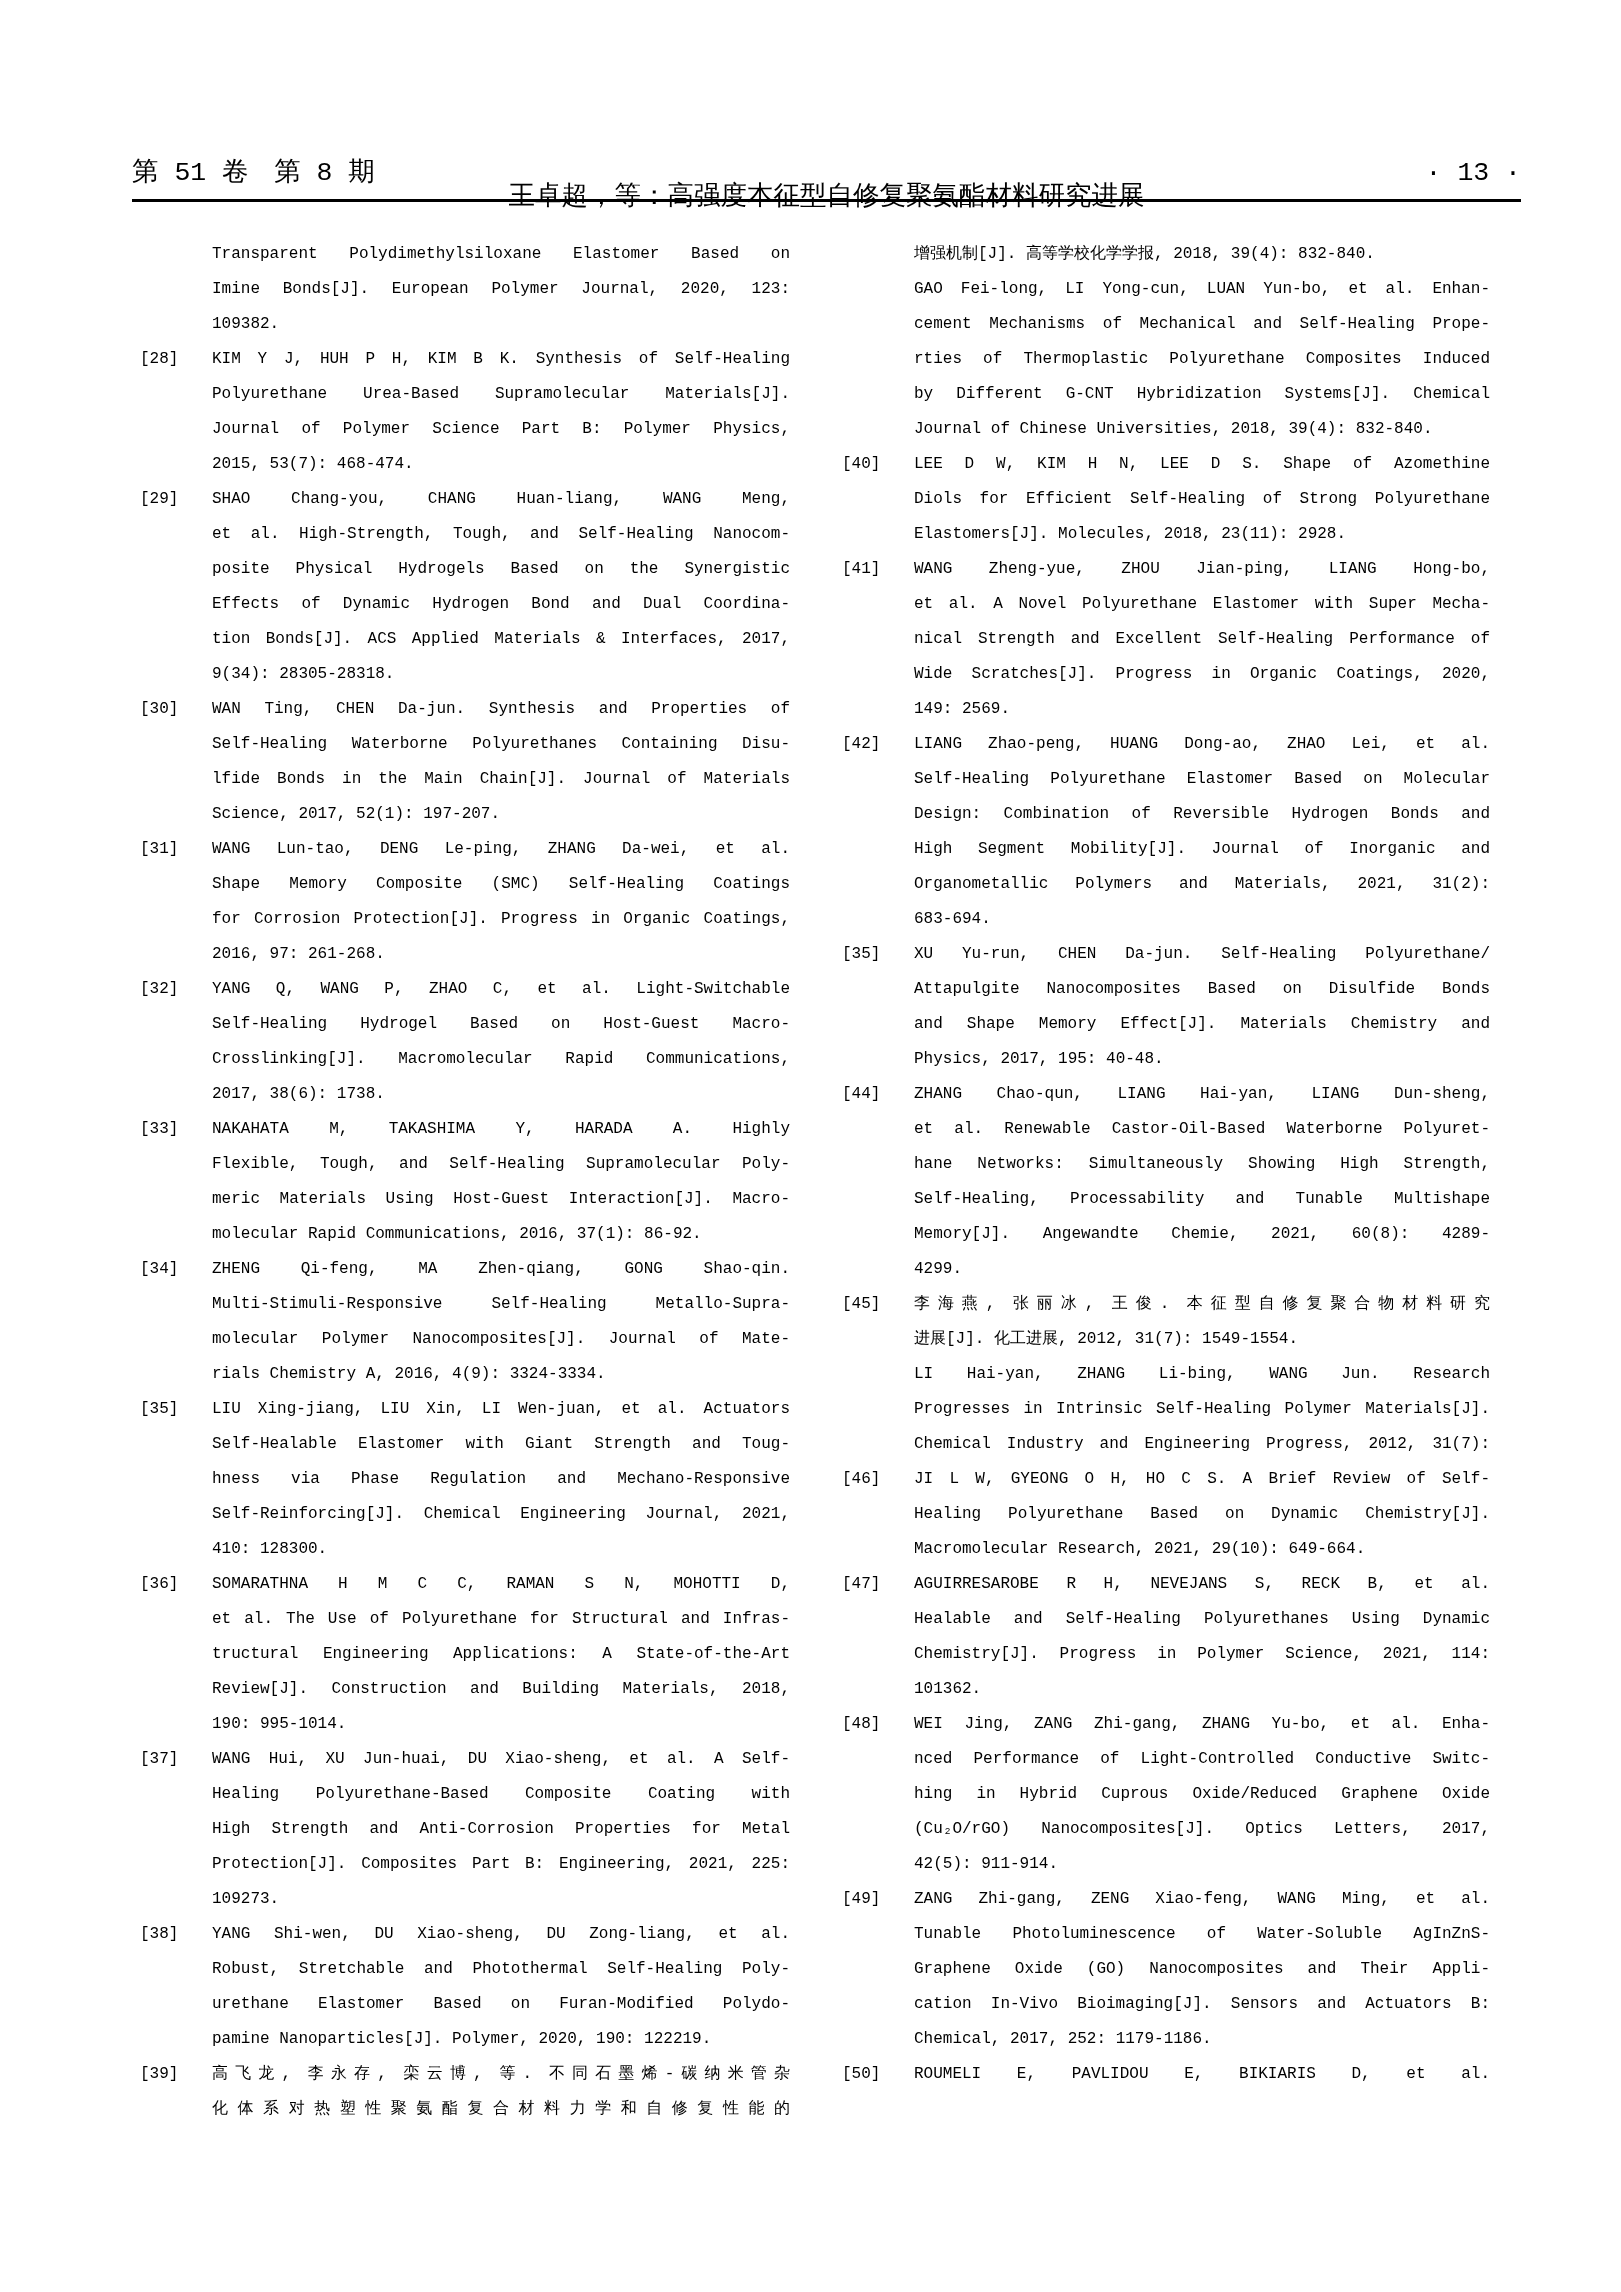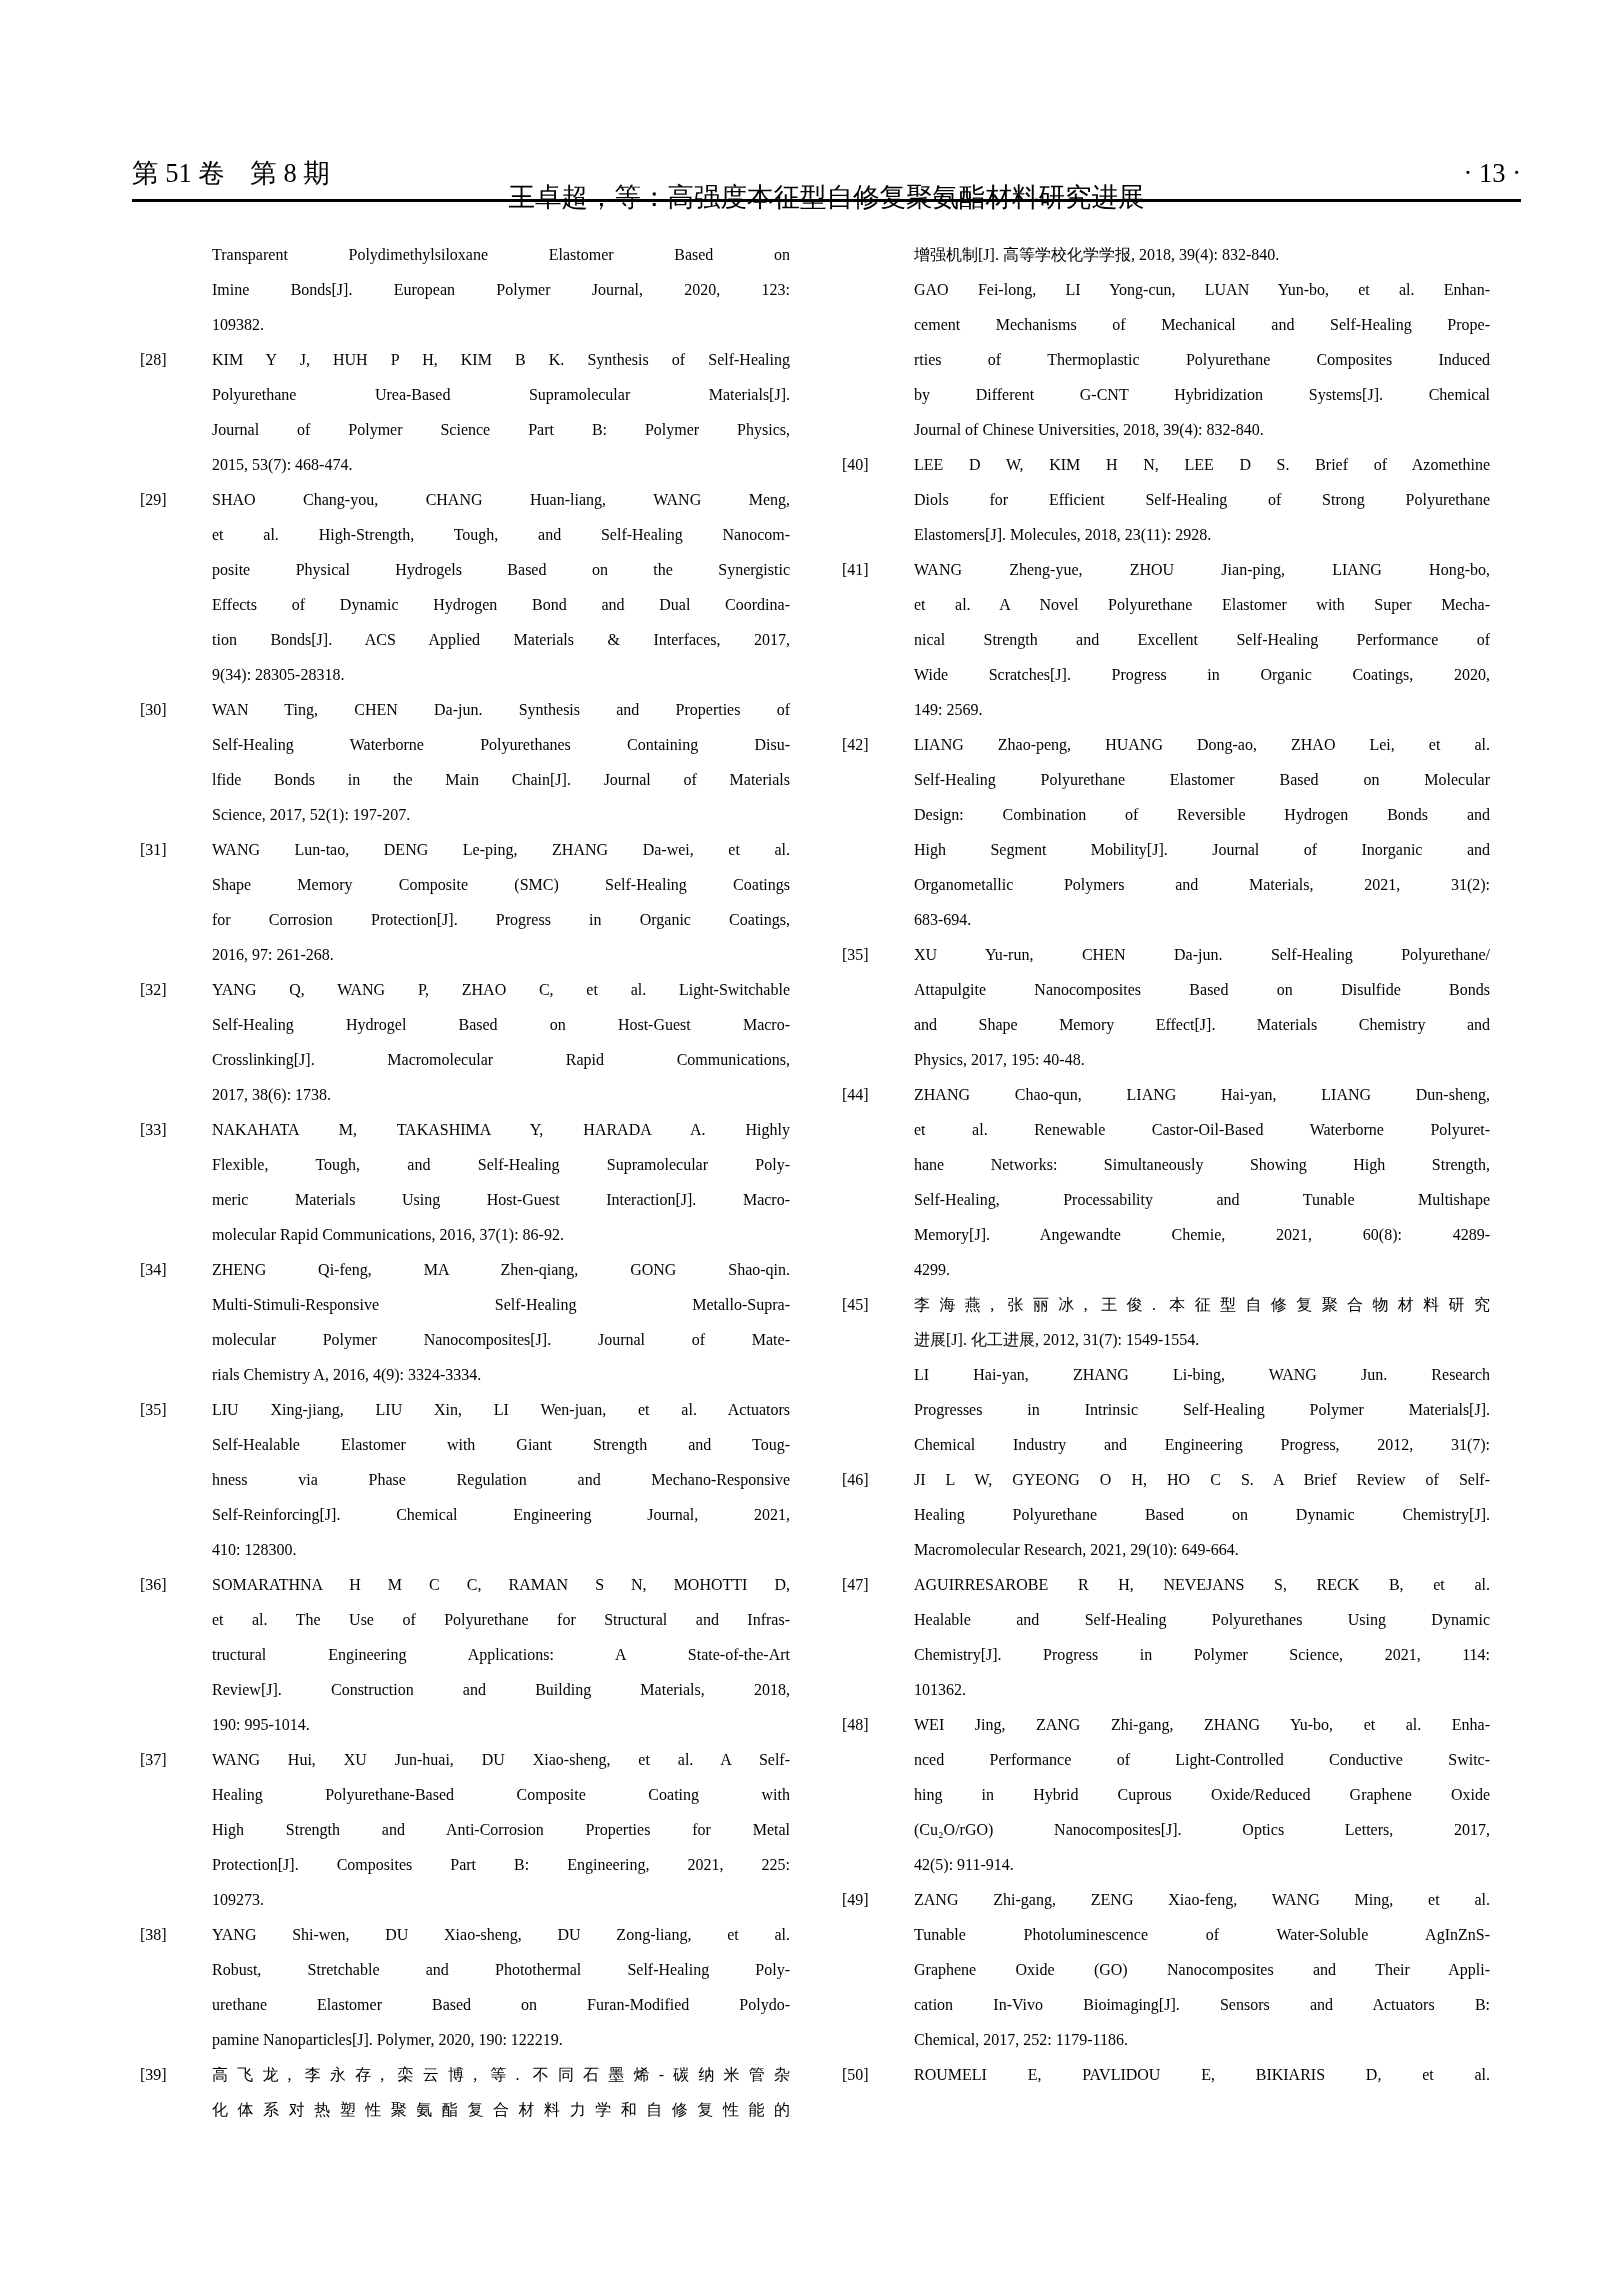--- a/index.html
+++ b/index.html
@@ -6,21 +6,21 @@
     margin: 0;
     padding: 0;
     background: #ffffff;
   }
   .page {
     position: relative;
     width: 1621px;
     height: 2293px;
     background: #ffffff;
     color: #000000;
-    font-family: Liberation Serif, serif;
+    font-family: Liberation Mono, monospace;
     overflow: hidden;
     border-radius: 16px;
   }
   .header {
     position: absolute;
     top: 155px;
     left: 132px;
     width: 1389px;
     height: 37px;
     font-size: 26.5px;
@@ -229,21 +229,21 @@
           <div class="ln just">GAO Fei-long, LI Yong-cun, LUAN Yun-bo, et al. Enhan-</div>
           <div class="ln just">cement Mechanisms of Mechanical and Self-Healing Prope-</div>
           <div class="ln just">rties of Thermoplastic Polyurethane Composites Induced</div>
           <div class="ln just">by Different G-CNT Hybridization Systems[J]. Chemical</div>
           <div class="ln">Journal of Chinese Universities, 2018, 39(4): 832-840.</div>
         </div>
       </div>
       <div class="entry">
         <span class="num">[40]</span>
         <div>
-          <div class="ln just">LEE D W, KIM H N, LEE D S. Brief of Azomethine</div>
+          <div class="ln just">LEE D W, KIM H N, LEE D S. Shape of Azomethine</div>
           <div class="ln just">Diols for Efficient Self-Healing of Strong Polyurethane</div>
           <div class="ln">Elastomers[J]. Molecules, 2018, 23(11): 2928.</div>
         </div>
       </div>
       <div class="entry">
         <span class="num">[41]</span>
         <div>
           <div class="ln just">WANG Zheng-yue, ZHOU Jian-ping, LIANG Hong-bo,</div>
           <div class="ln just">et al. A Novel Polyurethane Elastomer with Super Mecha-</div>
           <div class="ln just">nical Strength and Excellent Self-Healing Performance of</div>

